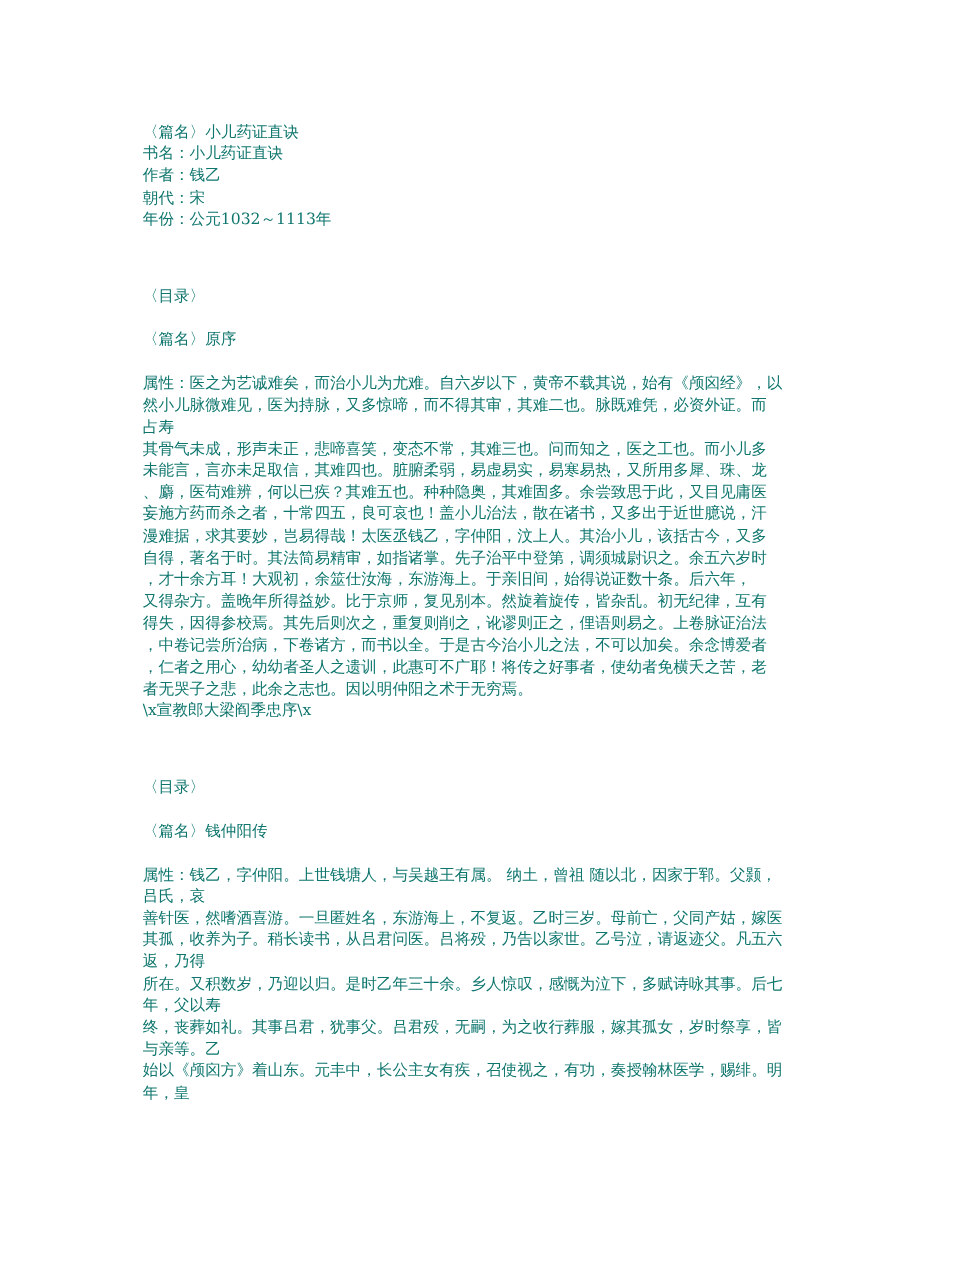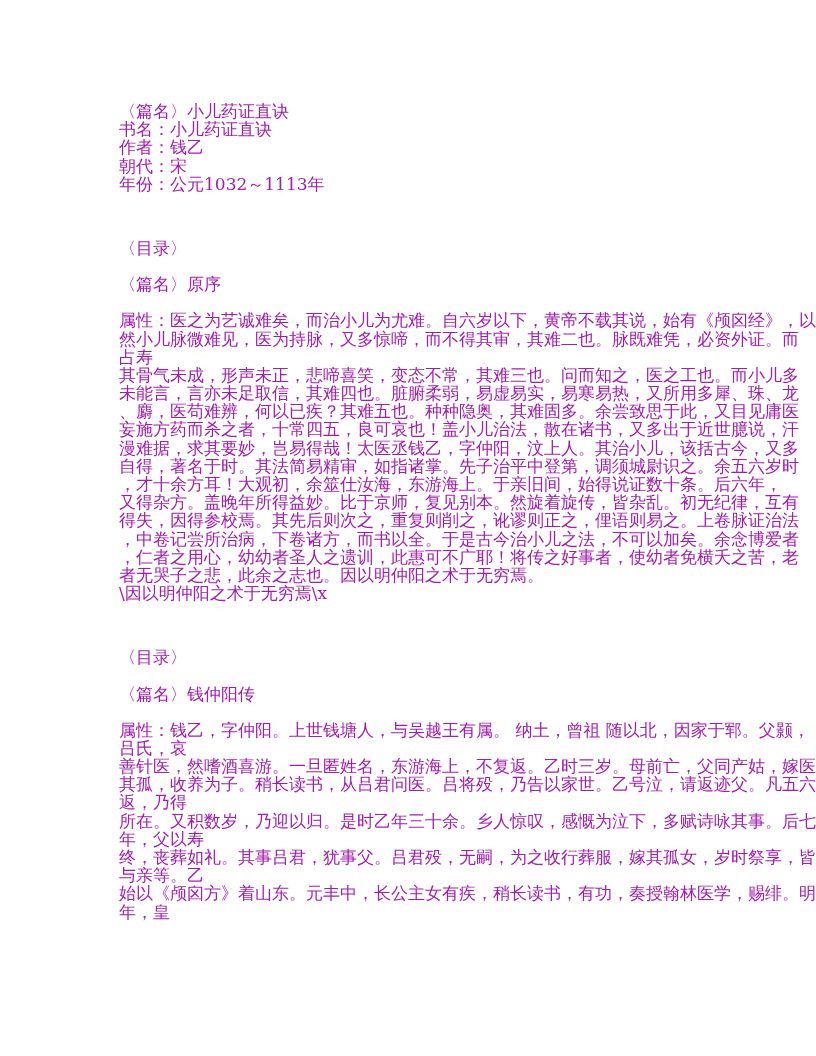--- a/index.html
+++ b/index.html
@@ -1,20 +1,20 @@
 <!DOCTYPE html>
 <html><head>
 <meta charset="utf-8">
 <style>
   html, body { margin: 0; padding: 0; background: #ffffff; }
   body { width: 816px; height: 1056px; position: relative; overflow: hidden; }
   .page {
     position: absolute; left: 119px; top: 102px; width: 572px;
     font-family: "DejaVu Serif", "Liberation Serif", serif;
-    font-size: 17px; line-height: 18.2px; color: #a21caf;
+    font-size: 13px; line-height: 18.2px; color: #0f766e;
   }
   .line { white-space: pre; display: block; height: 18.2px; }
   .gap { display: block; }
 </style>
 </head>
 <body>
 
 <div class="page">
   <div>
     <span class="line">〈篇名〉小儿药证直诀</span>
@@ -40,38 +40,38 @@
       <span class="line">、麝，医苟难辨，何以已疾？其难五也。种种隐奥，其难固多。余尝致思于此，又目见庸医</span>
       <span class="line">妄施方药而杀之者，十常四五，良可哀也！盖小儿治法，散在诸书，又多出于近世臆说，汗</span>
       <span class="line">漫难据，求其要妙，岂易得哉！太医丞钱乙，字仲阳，汶上人。其治小儿，该括古今，又多</span>
       <span class="line">自得，著名于时。其法简易精审，如指诸掌。先子治平中登第，调须城尉识之。余五六岁时</span>
       <span class="line">，才十余方耳！大观初，余筮仕汝海，东游海上。于亲旧间，始得说证数十条。后六年，</span>
       <span class="line">又得杂方。盖晚年所得益妙。比于京师，复见别本。然旋着旋传，皆杂乱。初无纪律，互有</span>
       <span class="line">得失，因得参校焉。其先后则次之，重复则削之，讹谬则正之，俚语则易之。上卷脉证治法</span>
       <span class="line">，中卷记尝所治病，下卷诸方，而书以全。于是古今治小儿之法，不可以加矣。余念博爱者</span>
       <span class="line">，仁者之用心，幼幼者圣人之遗训，此惠可不广耶！将传之好事者，使幼者免横夭之苦，老</span>
       <span class="line">者无哭子之悲，此余之志也。因以明仲阳之术于无穷焉。</span>
-      <span class="line">\因以明仲阳之术于无穷焉\x</span>
+      <span class="line">\x宣教郎大梁阎季忠序\x</span>
     </div>
   </div>
 
   <span class="gap" style="height:46px"></span>
 
   <div>
     <span class="line">〈目录〉</span>
     <span class="gap" style="height:18px"></span>
     <span class="line">〈篇名〉钱仲阳传</span>
     <span class="gap" style="height:18px"></span>
     <div>
       <span class="line">属性：钱乙，字仲阳。上世钱塘人，与吴越王有属。 纳土，曾祖 随以北，因家于郓。父颢，</span>
       <span class="line">吕氏，哀</span>
       <span class="line">善针医，然嗜酒喜游。一旦匿姓名，东游海上，不复返。乙时三岁。母前亡，父同产姑，嫁医</span>
       <span class="line">其孤，收养为子。稍长读书，从吕君问医。吕将殁，乃告以家世。乙号泣，请返迹父。凡五六</span>
       <span class="line">返，乃得</span>
       <span class="line">所在。又积数岁，乃迎以归。是时乙年三十余。乡人惊叹，感慨为泣下，多赋诗咏其事。后七</span>
       <span class="line">年，父以寿</span>
       <span class="line">终，丧葬如礼。其事吕君，犹事父。吕君殁，无嗣，为之收行葬服，嫁其孤女，岁时祭享，皆</span>
       <span class="line">与亲等。乙</span>
-      <span class="line">始以《颅囟方》着山东。元丰中，长公主女有疾，稍长读书，有功，奏授翰林医学，赐绯。明</span>
+      <span class="line">始以《颅囟方》着山东。元丰中，长公主女有疾，召使视之，有功，奏授翰林医学，赐绯。明</span>
       <span class="line">年，皇</span>
     </div>
   </div>
 </div>
 
 </body></html>

